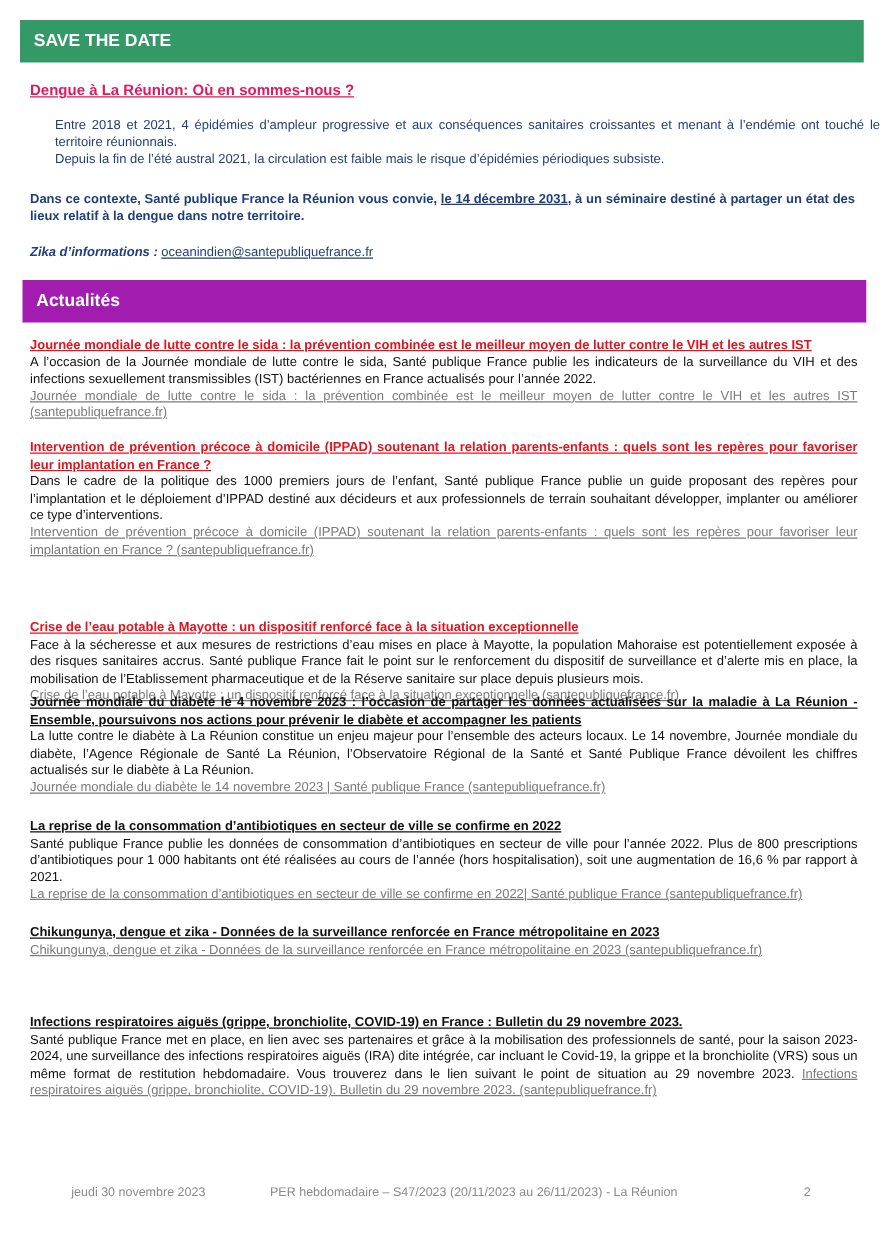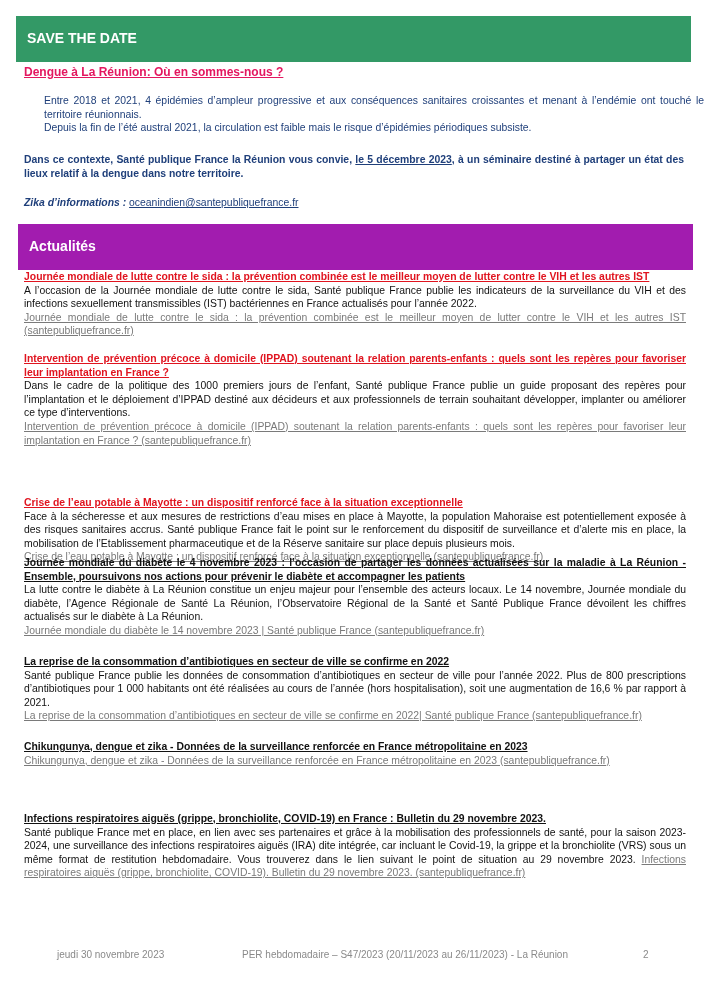--- a/index.html
+++ b/index.html
@@ -2,21 +2,21 @@
 <html><head>
   <meta charset="utf-8">
   <style>
     html, body { margin: 0; padding: 0; background: #ffffff; }
     body {
       width: 707px; height: 1000px; position: relative; overflow: hidden;
       font-family: "Liberation Sans", sans-serif;
       font-size: 10.4px; line-height: 13.6px; color: #111111;
     }
     .band {
-      position: absolute; left: 16px; width: 675px; height: 46px;
+      position: absolute; left: 16px; width: 675px; height: 34px;
       color: #ffffff; font-weight: bold; font-size: 14px;
       display: flex; align-items: center; padding-left: 11px; box-sizing: border-box;
     }
     .band.green { top: 16px; background: #339966; }
     .band.pink { top: 224px; left: 18px; background: #a21caf; }
 
     .std { position: absolute; left: 24px; width: 660px; }
     .std-title {
       position: absolute; left: 24px; top: 66px;
       color: #e3175f; font-weight: bold; font-size: 12px; text-decoration: underline;
@@ -45,21 +45,21 @@
 </div>
 
 <a class="std-title">Dengue à La Réunion: Où en sommes-nous ?</a>
 
 <div class="std blue" style="top:94px;margin-left:20px;">
   <p>Entre 2018 et 2021, 4 épidémies d’ampleur progressive et aux conséquences sanitaires croissantes et menant à l’endémie ont touché le territoire réunionnais.</p>
   <p>Depuis la fin de l’été austral 2021, la circulation est faible mais le risque d’épidémies périodiques subsiste.</p>
 </div>
 
 <div class="std blue" style="top:153px;">
-  <p class="bold"><span>Dans ce contexte, Santé publique France la Réunion vous convie, </span><a class="date-link blue">le 5 décembre 2023</a><span>, à un séminaire destiné à partager un état des lieux relatif à la dengue dans notre territoire.</span></p>
+  <p class="bold"><span>Dans ce contexte, Santé publique France la Réunion vous convie, </span><a class="date-link blue">le 14 décembre 2031</a><span>, à un séminaire destiné à partager un état des lieux relatif à la dengue dans notre territoire.</span></p>
 </div>
 
 <div class="std blue" style="top:196px;">
   <p><span class="italic">Zika d’informations : </span><a class="email">oceanindien@santepubliquefrance.fr</a></p>
 </div>
 
 <div class="band pink">
   <span>Actualités</span>
 </div>
 
@@ -97,14 +97,14 @@
   <p><a class="title black">Chikungunya, dengue et zika - Données de la surveillance renforcée en France métropolitaine en 2023</a></p>
   <p><a class="link">Chikungunya, dengue et zika - Données de la surveillance renforcée en France métropolitaine en 2023 (santepubliquefrance.fr)</a></p>
 </div>
 
 <div class="news" style="top:812px;">
   <p><a class="title black">Infections respiratoires aiguës (grippe, bronchiolite, COVID-19) en France : Bulletin du 29 novembre 2023.</a></p>
   <p><span>Santé publique France met en place, en lien avec ses partenaires et grâce à la mobilisation des professionnels de santé, pour la saison 2023-2024, une surveillance des infections respiratoires aiguës (IRA) dite intégrée, car incluant le Covid-19, la grippe et la bronchiolite (VRS) sous un même format de restitution hebdomadaire. Vous trouverez dans le lien suivant le point de situation au 29 novembre 2023. </span><a class="link">Infections respiratoires aiguës (grippe, bronchiolite, COVID-19). Bulletin du 29 novembre 2023. (santepubliquefrance.fr)</a></p>
 </div>
 
 <div class="footer" style="left:57px;">jeudi 30 novembre 2023</div>
-<div class="footer" style="left:216px;margin-left:26px;">PER hebdomadaire – S47/2023 (20/11/2023 au 26/11/2023) - La Réunion</div>
+<div class="footer" style="left:216px;">PER hebdomadaire – S47/2023 (20/11/2023 au 26/11/2023) - La Réunion</div>
 <div class="footer" style="left:643px;">2</div>
 
 </body></html>

